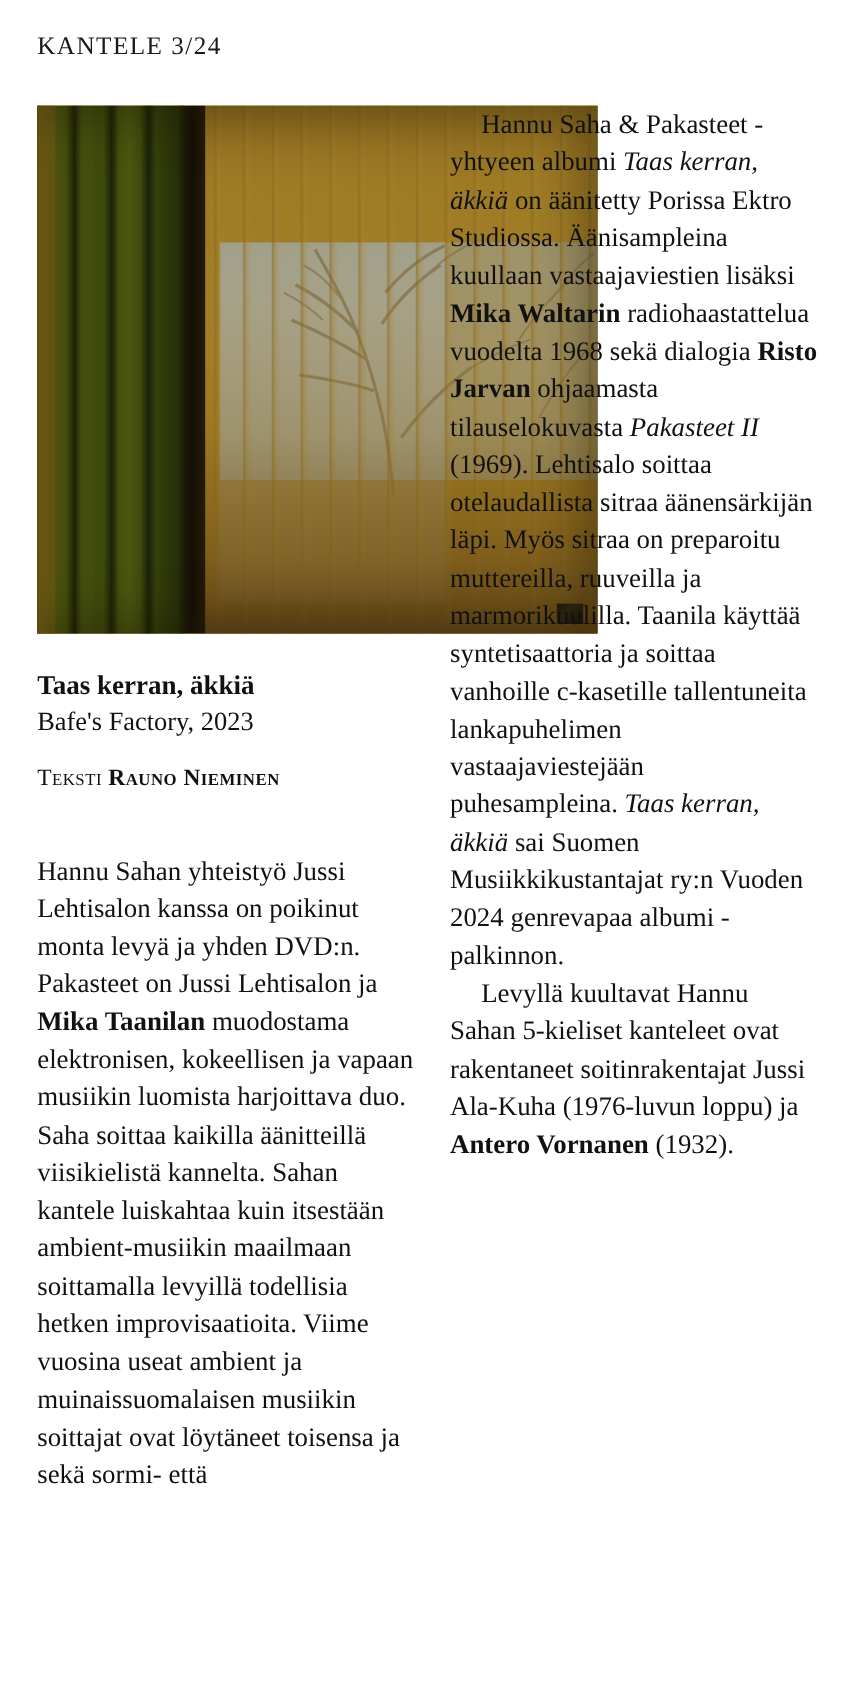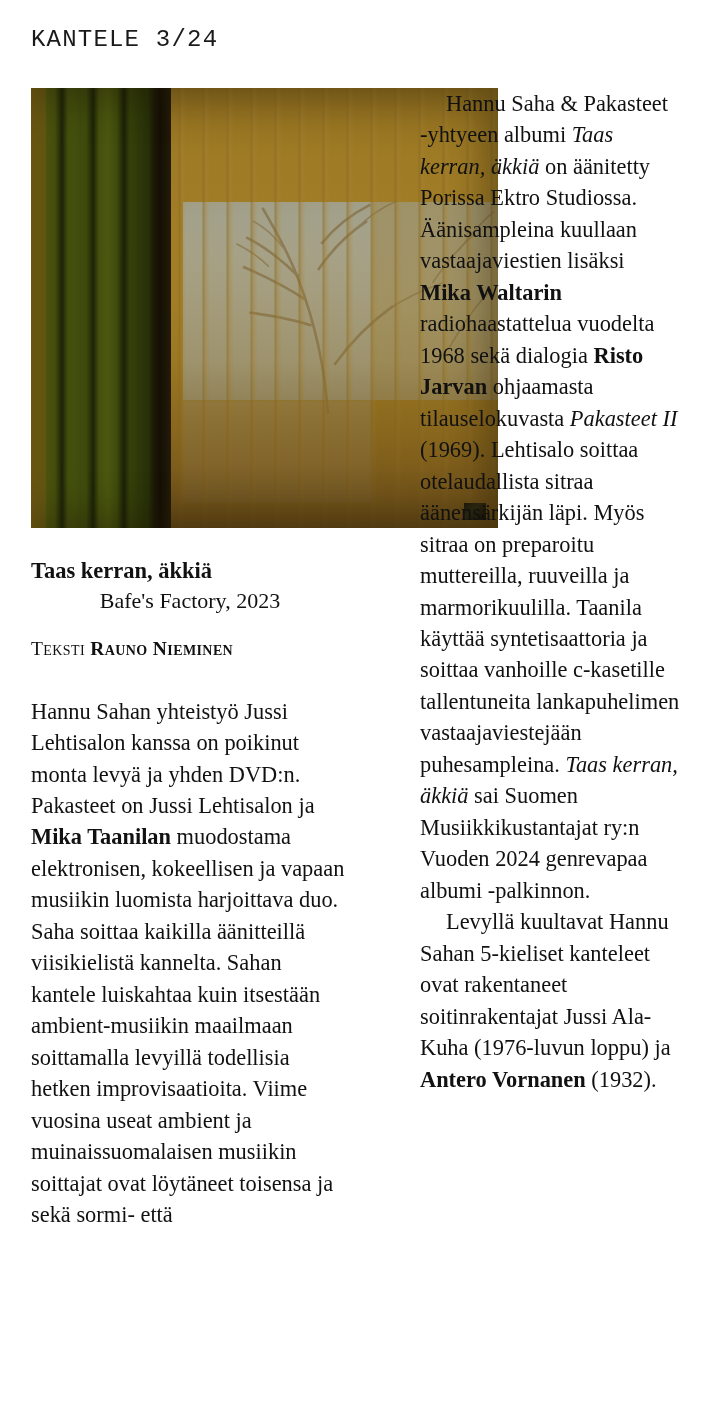--- a/index.html
+++ b/index.html
@@ -14,22 +14,22 @@
     overflow: hidden;
     font-family: "Liberation Serif", serif;
     color: #111111;
   }
 
   
   .running-head {
     position: absolute;
     left: 31px;
     top: 26px;
-    font-family: Liberation Mono, monospace;
-    font-size: 24px;
+    font-family: Liberation Serif, serif;
+    font-size: 21px;
     letter-spacing: 1.2px;
     color: #1a1a1a;
     white-space: nowrap;
   }
 
   
   .photo {
     position: absolute;
     left: 31px;
     top: 88px;
@@ -152,56 +152,55 @@
   .album-title {
     font-weight: bold;
     font-size: 22.5px;
     line-height: 1.34;
     margin: 0;
   }
   .album-label {
     font-size: 22px;
     line-height: 1.34;
     margin: 0;
-    text-align: center;
   }
   .byline {
     margin: 22px 0 16px 0;
     font-family: "Liberation Serif", serif;
     font-variant: small-caps;
     font-size: 19.5px;
     letter-spacing: .4px;
   }
   .byline b { font-weight: bold; }
 
   .body-text {
     font-size: 22.4px;
     line-height: 1.405;
     margin: 0;
     text-align: left;
   }
   .body-left {
-    margin-top: 36px;
+    margin-top: 50px;
   }
   .body-text b { font-weight: bold; }
   .body-text i { font-style: italic; }
 
   
   .col-right {
     position: absolute;
     left: 375px;
     top: 88px;
     width: 306px;
   }
   .col-right .shape {
     float: left;
     width: 0;
     height: 455px;
   }
-  .indent { text-indent: 26px; margin-left: 45px; }
+  .indent { text-indent: 26px; }
 </style>
 </head>
 <body>
 
 <div class="running-head">KANTELE 3/24</div>
 
 <div class="photo">
   <div class="photo-inner">
     <div class="sheer-base"></div>
     <div class="pane"></div>

